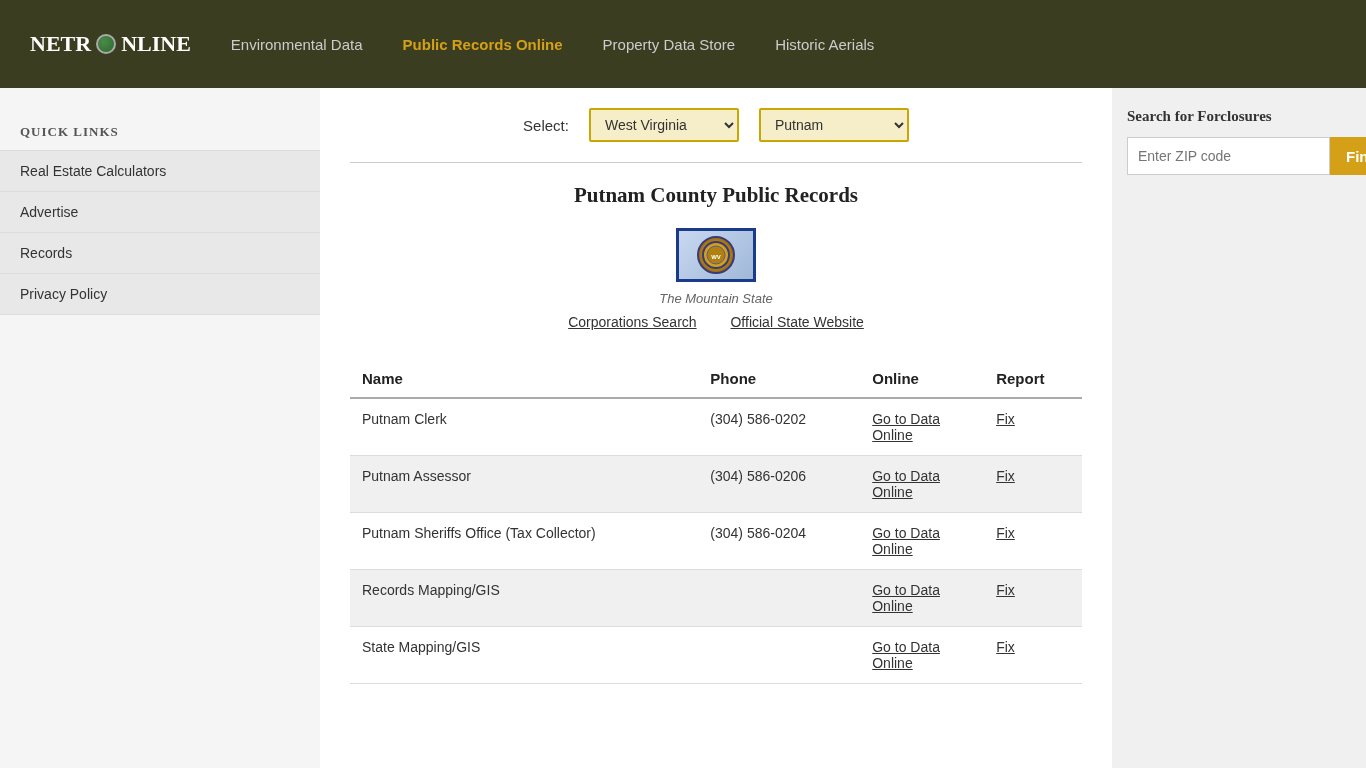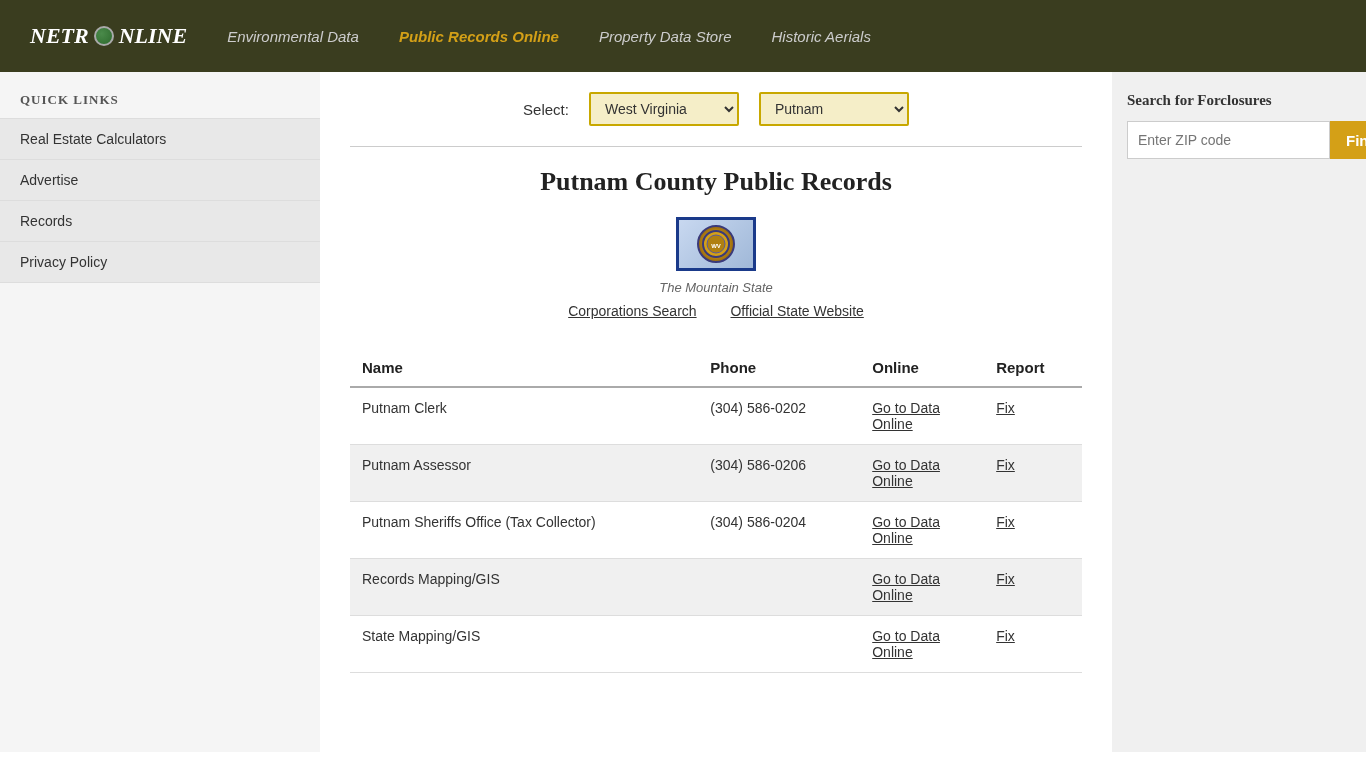--- a/index.html
+++ b/index.html
@@ -4,22 +4,21 @@
   <style>
     * { margin: 0; padding: 0; box-sizing: border-box; }
     body { font-family: Arial, sans-serif; font-size: 14px; color: #333; background: #fff; }
 
     
     .header {
       background-color: #3a3d1f;
       display: flex;
       align-items: center;
       padding: 0 30px;
-      height: 72px;
-      font-style: italic;
+      height: 88px;
     }
     .logo {
       color: #fff;
       font-size: 22px;
       font-weight: bold;
       font-family: Georgia, serif;
       margin-right: 40px;
       display: flex;
       align-items: center;
       gap: 4px;
@@ -54,21 +53,21 @@
     .page-wrapper {
       display: flex;
       min-height: calc(768px - 88px);
     }
 
     
     .sidebar {
       width: 320px;
       min-width: 200px;
       background: #f5f5f5;
-      padding: 10px 0;
+      padding: 26px 0;
       flex-shrink: 0;
     }
     .sidebar-title {
       font-family: Georgia, serif;
       font-size: 13px;
       font-weight: bold;
       color: #555;
       padding: 10px 20px 10px 20px;
       letter-spacing: 1px;
       text-transform: uppercase;
@@ -110,21 +109,21 @@
       border-radius: 2px;
       min-width: 150px;
       cursor: pointer;
       color: #333;
     }
 
     
     .county-title {
       text-align: center;
       font-family: Georgia, serif;
-      font-size: 26px;
+      font-size: 21px;
       font-weight: bold;
       color: #222;
       margin: 10px 0 20px 0;
       border-top: 1px solid #ccc;
       padding-top: 20px;
     }
 
     
     .flag-area {
       text-align: center;

